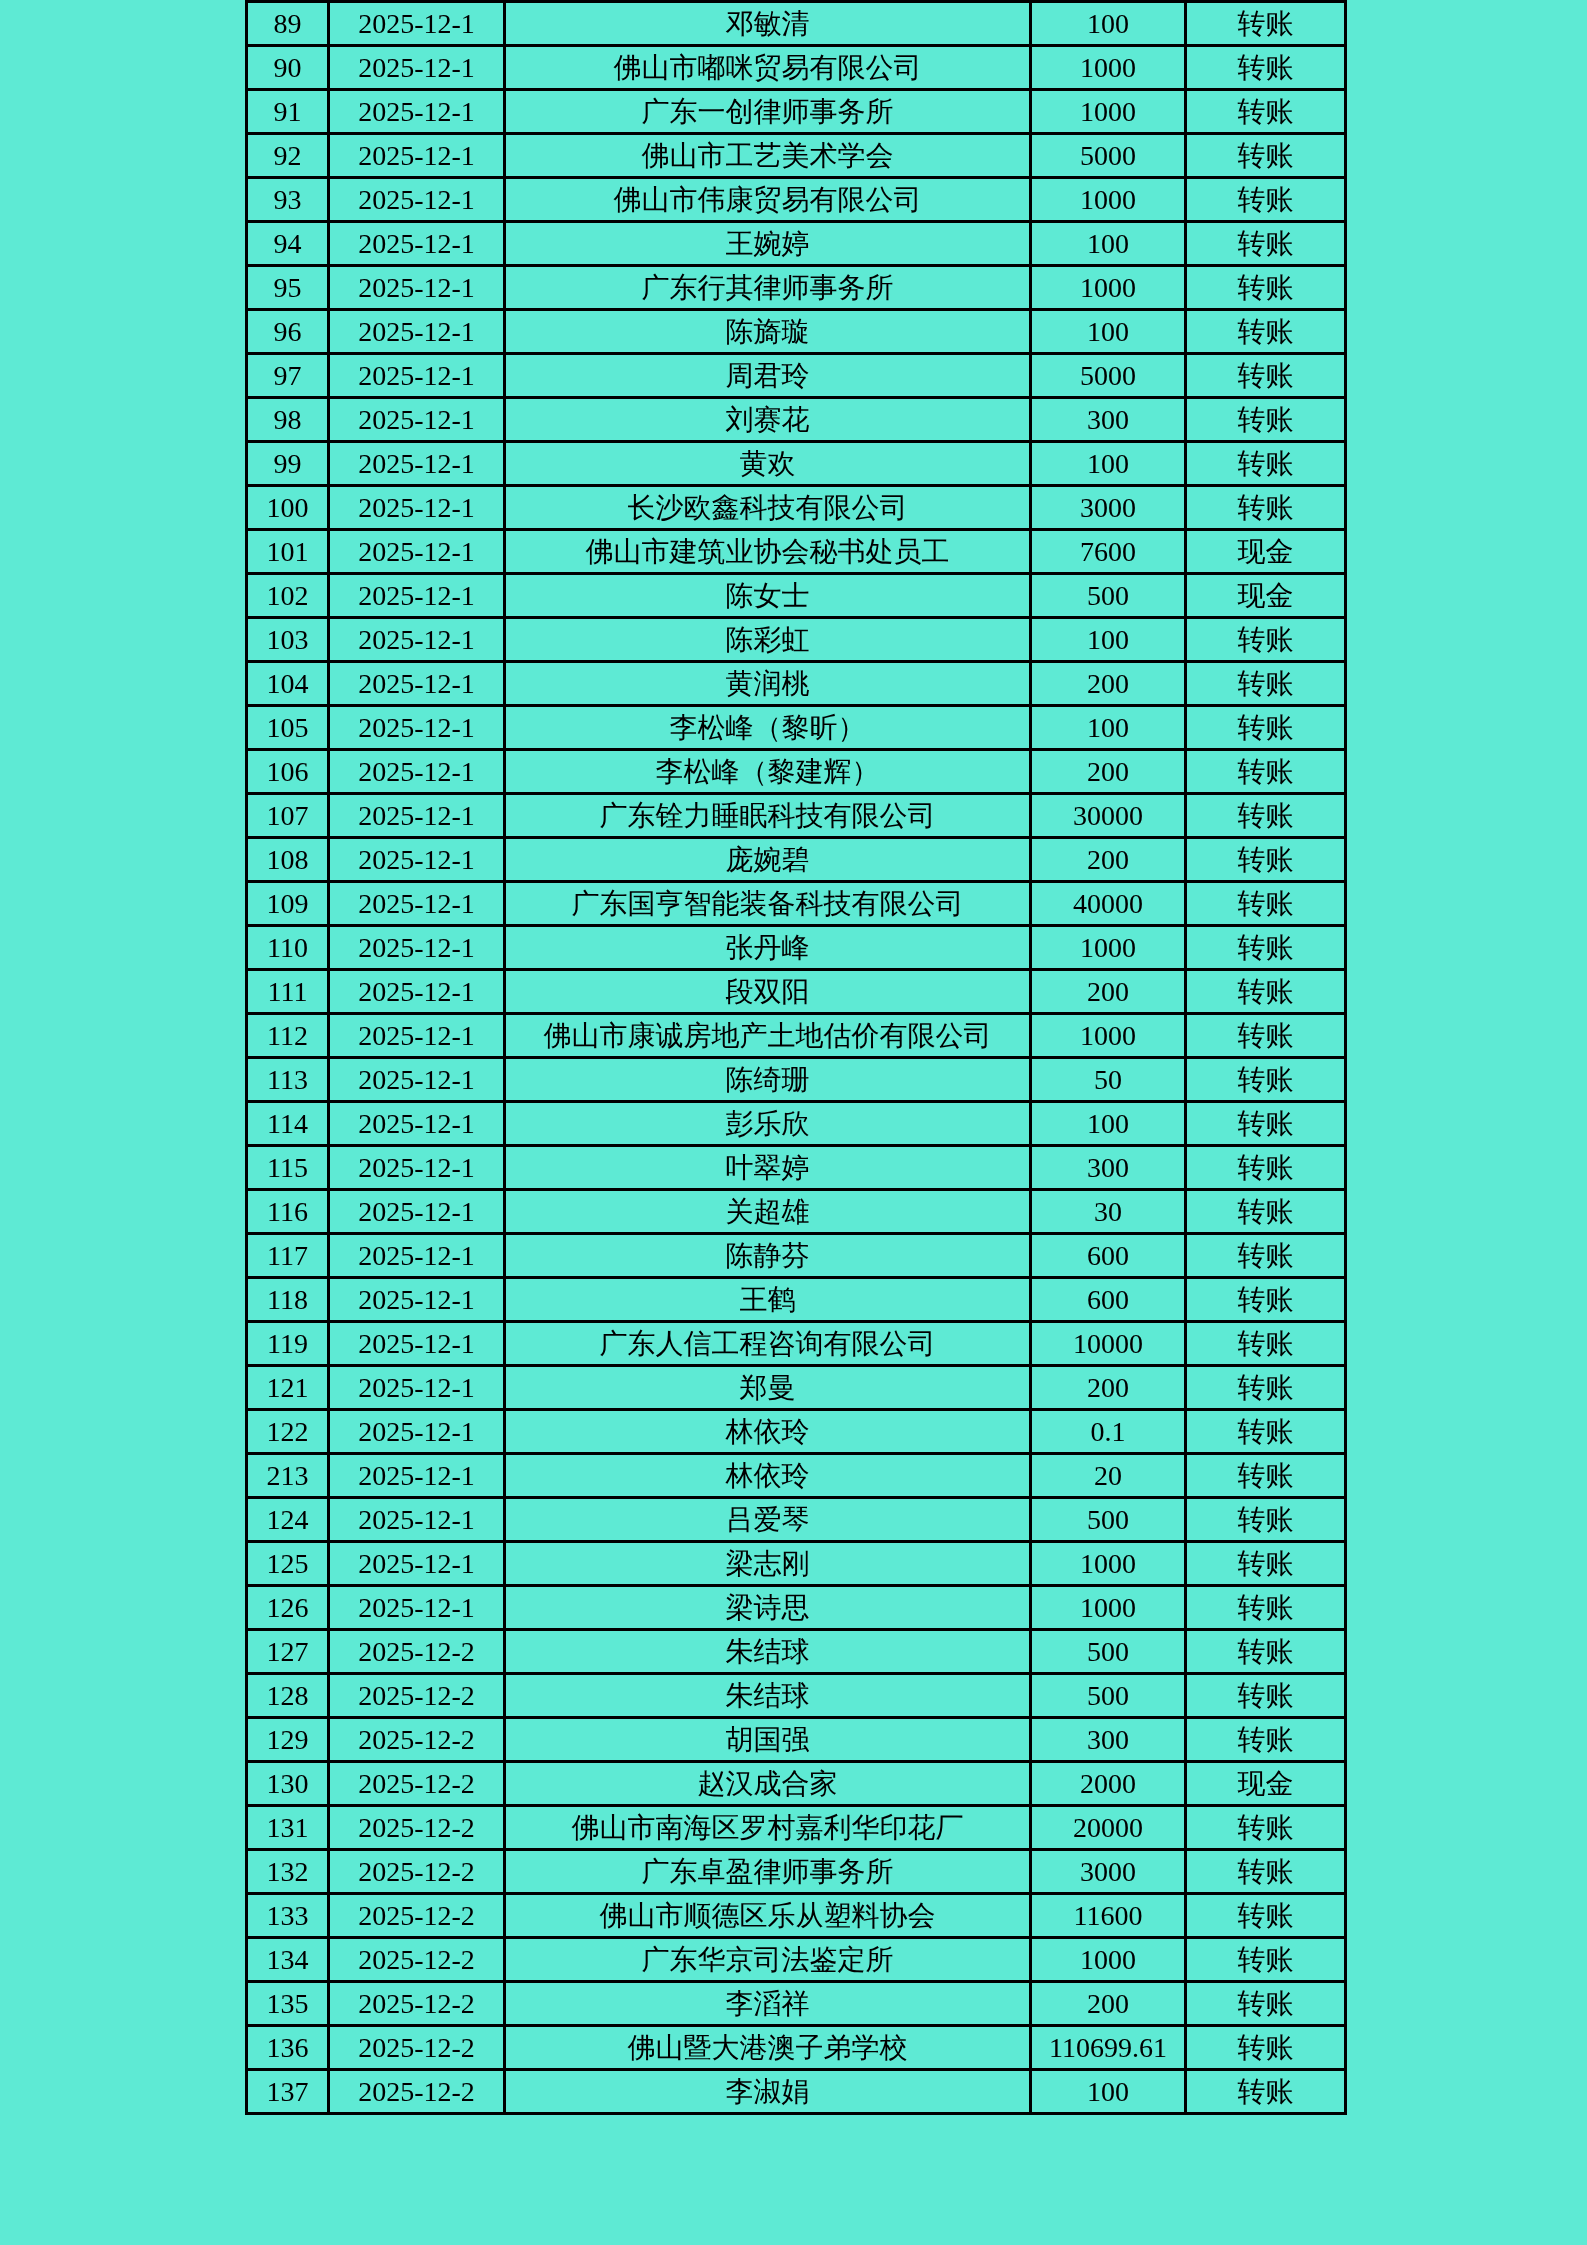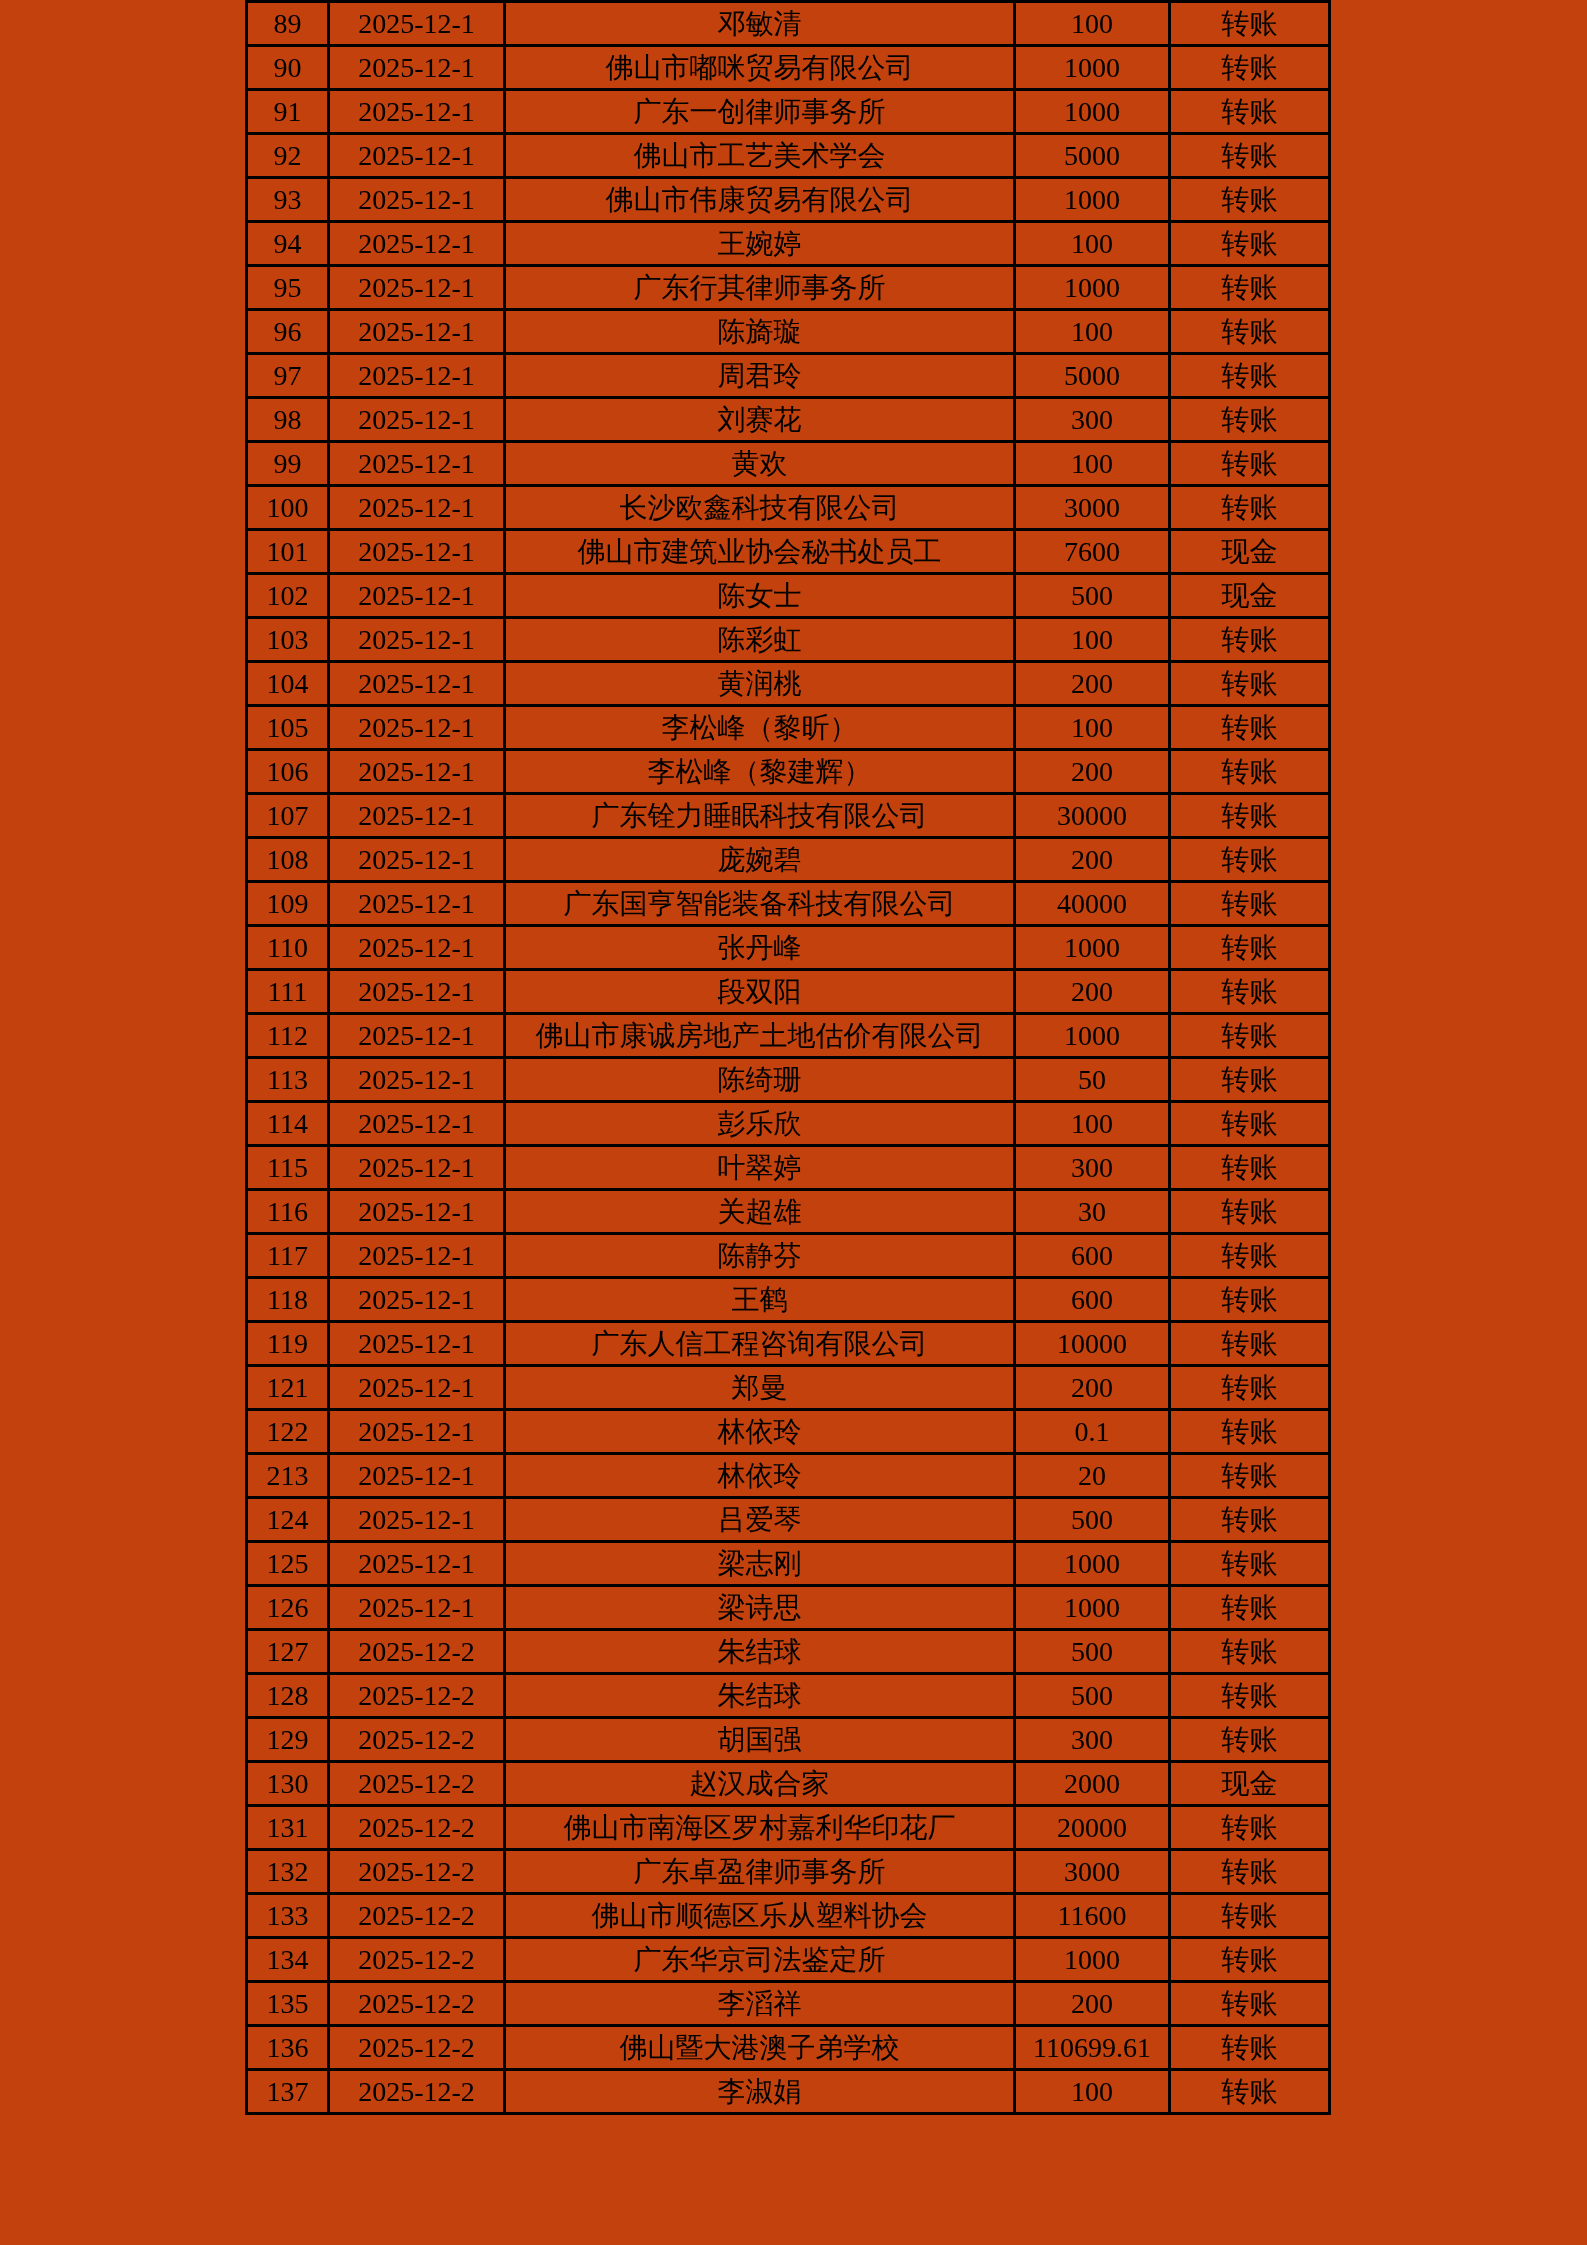--- a/index.html
+++ b/index.html
@@ -4,21 +4,21 @@
 <style>
   html, body {
     margin: 0;
     padding: 0;
     background: #ffffff;
   }
   .page {
     position: relative;
     width: 1587px;
     height: 2245px;
-    background: #c2410c;
+    background: #5eead4;
     overflow: hidden;
     font-family: "Liberation Serif", "DejaVu Serif", serif;
   }
   table.donations {
     position: absolute;
     left: 245px;
     top: 0px;
     width: 1036px;
     border-collapse: collapse;
     table-layout: fixed;
@@ -30,21 +30,21 @@
     font-size: 28px;
     line-height: 1.35;
     color: #000000;
     height: 41px;
     padding: 0;
     overflow: hidden;
     word-break: break-all;
   }
   table.donations td.c-no     { width: 79px;  }
   table.donations td.c-date   { width: 173px; }
-  table.donations td.c-name   { width: 475px; padding: 0 16px; }
+  table.donations td.c-name   { width: 475px; padding: 0 24px; }
   table.donations td.c-amount { width: 152px; }
   table.donations td.c-method { width: 157px; margin-top: 19px; }
 </style>
 </head>
 <body>
 
 <div class="page">
   <table class="donations">
     <tbody>
         <tr>

